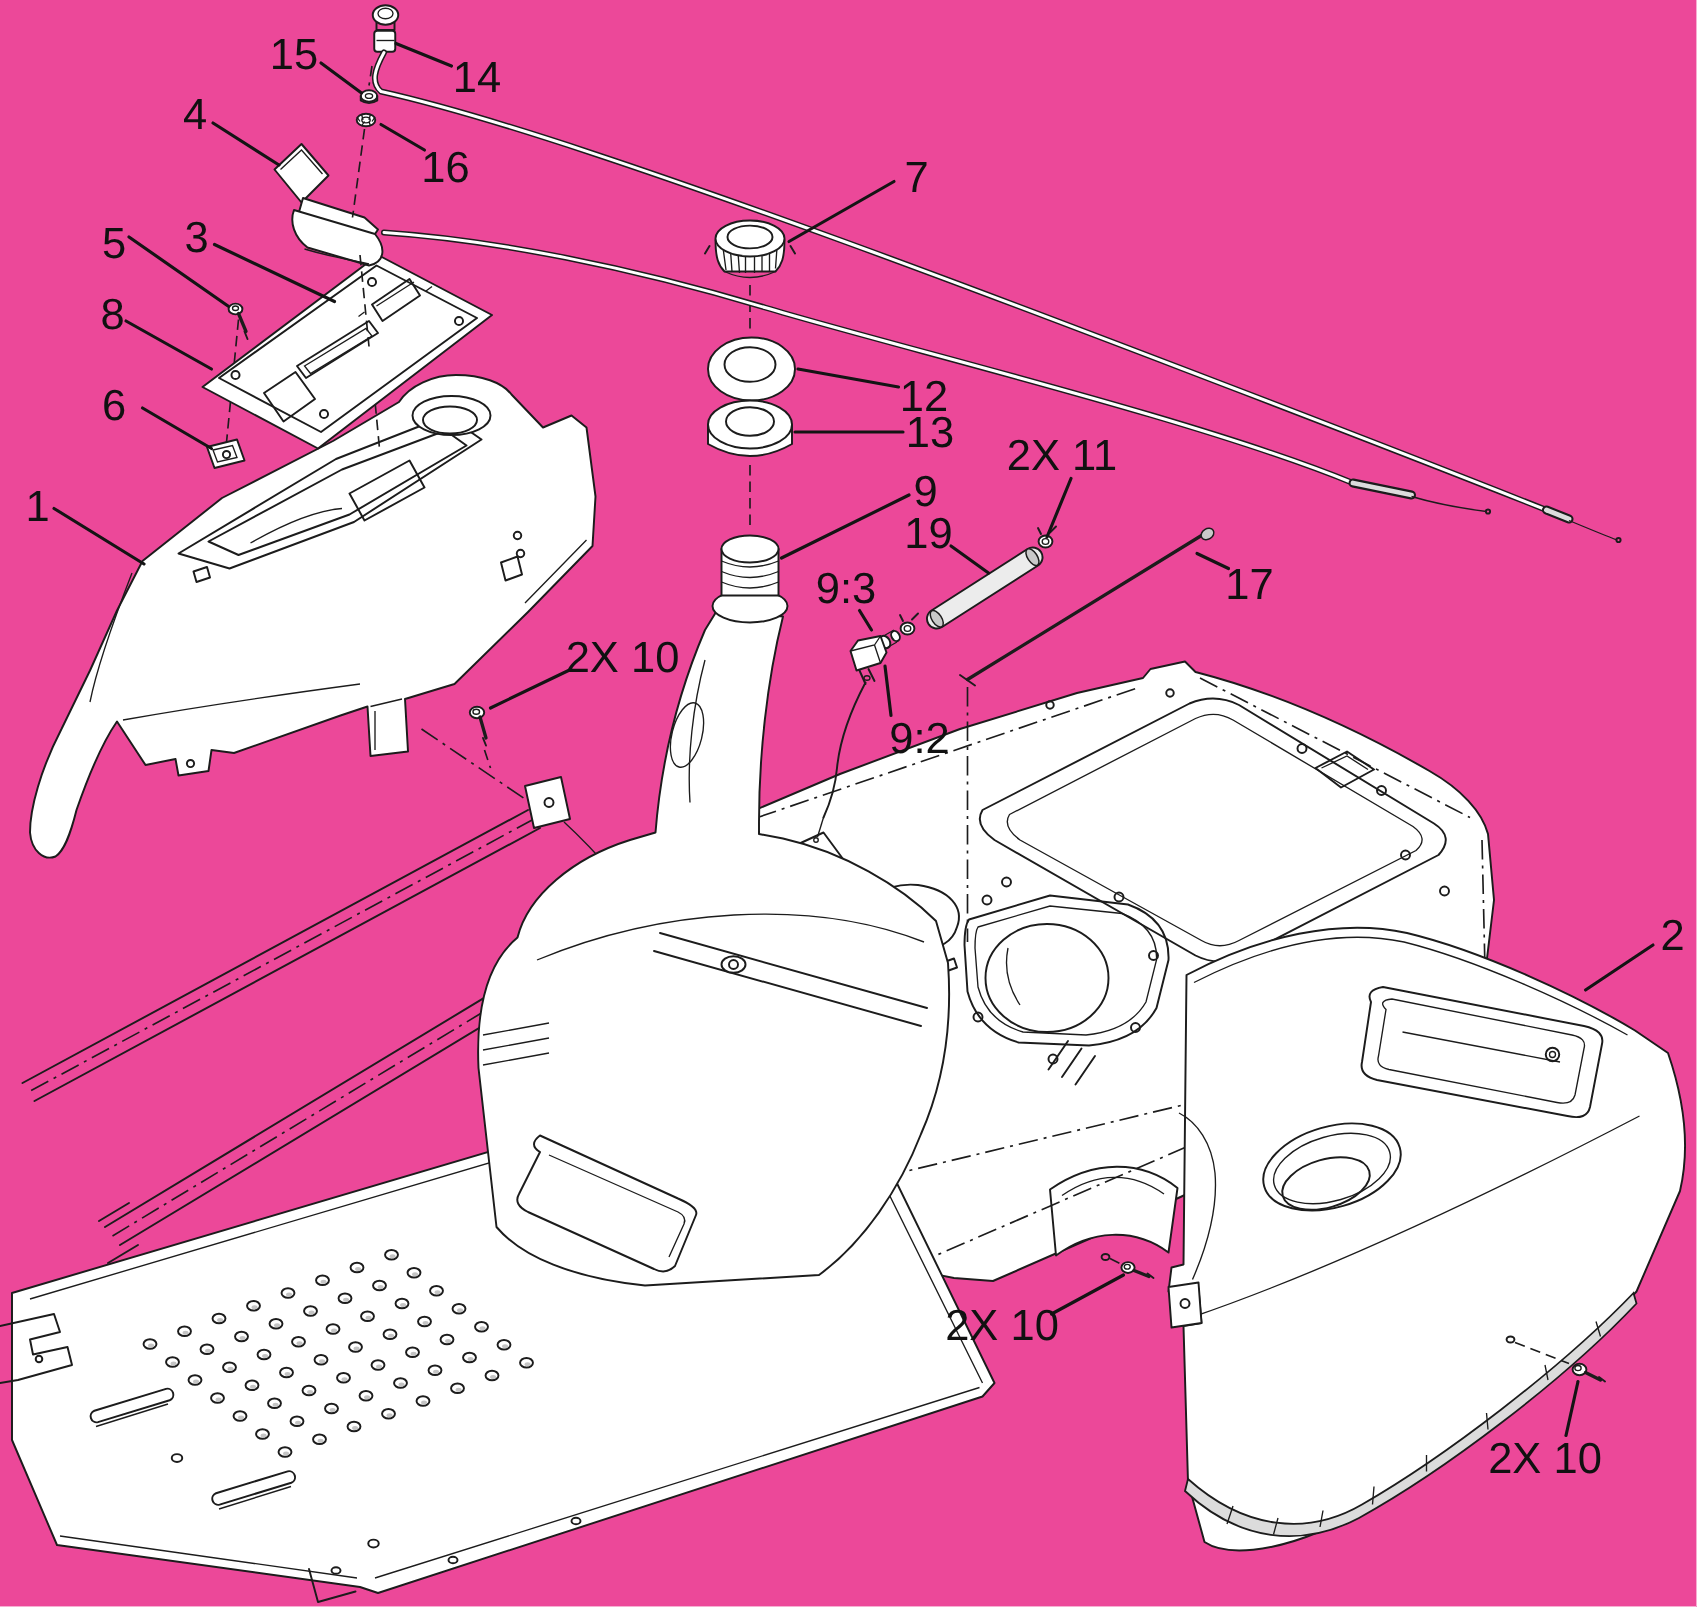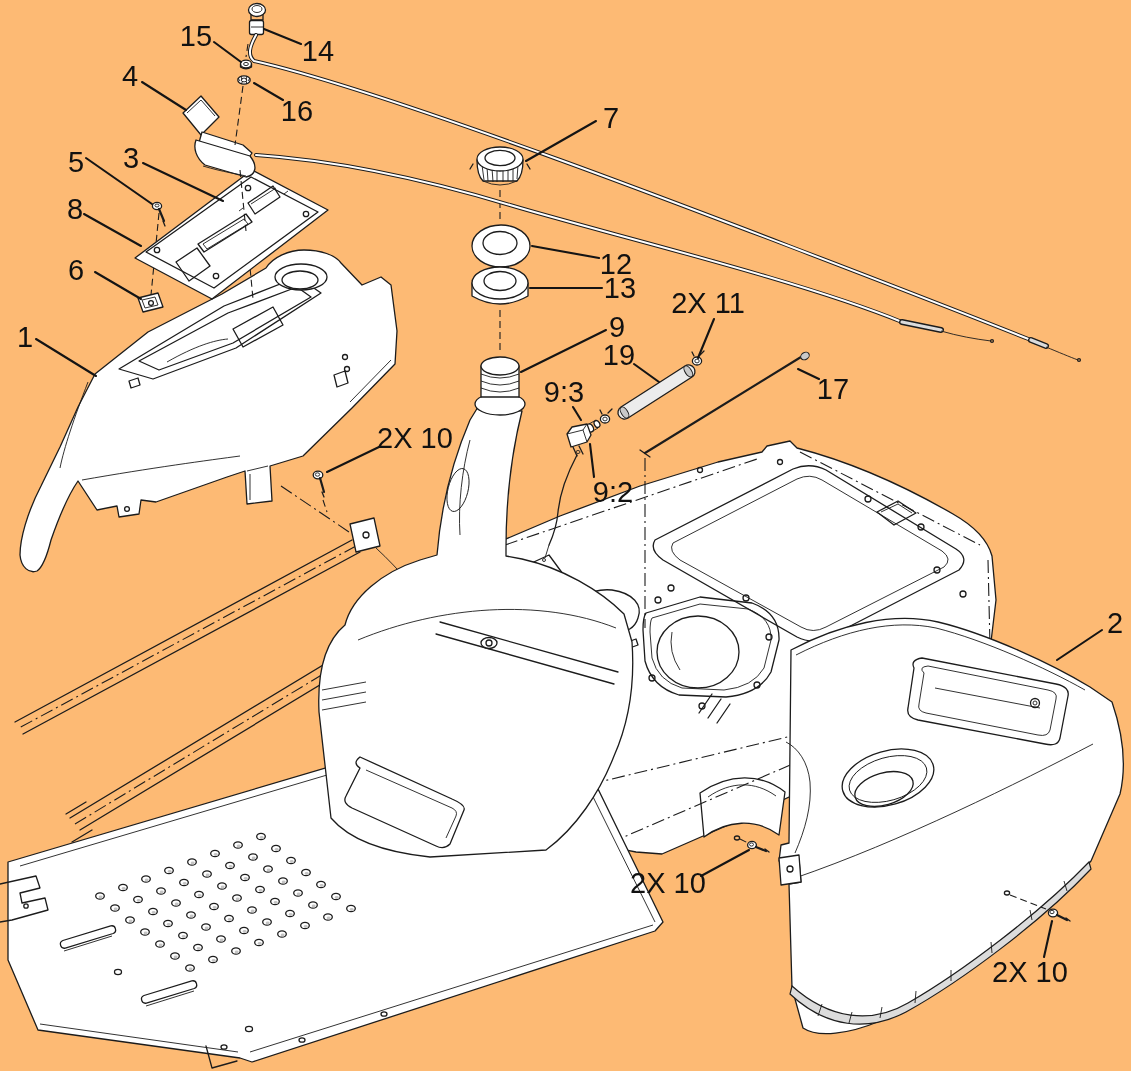--- a/index.html
+++ b/index.html
@@ -1,16 +1,16 @@
 <!DOCTYPE html>
 <html><head>
 <meta charset="utf-8">
 <style>
   html,body{margin:0;padding:0;background:#ffffff;}
-  .stage{position:relative;width:1131px;height:1071px;background:#fdba74;overflow:hidden;
+  .stage{position:relative;width:1131px;height:1071px;background:#ec4899;overflow:hidden;
          font-family:"Liberation Sans",sans-serif;}
   svg{position:absolute;left:0;top:0;}
   .s  {stroke:#1c1c1c;stroke-width:1.3;fill:none;stroke-linejoin:round;stroke-linecap:round;}
   .sf {stroke:#1c1c1c;stroke-width:1.3;fill:#ffffff;stroke-linejoin:round;stroke-linecap:round;}
   .sg {stroke:#1c1c1c;stroke-width:1.3;fill:#ececec;stroke-linejoin:round;}
   .gray{fill:#c9c9c9;stroke:#1c1c1c;stroke-width:1;}
   .band{fill:#dcdcdc;stroke:#1c1c1c;stroke-width:1.2;}
   .thin{stroke:#1c1c1c;stroke-width:0.9;fill:none;}
   .thk {stroke:#1c1c1c;stroke-width:2.2;fill:none;stroke-linecap:round;}
   .dash{stroke:#1c1c1c;stroke-width:1.1;fill:none;stroke-dasharray:7 4;}

